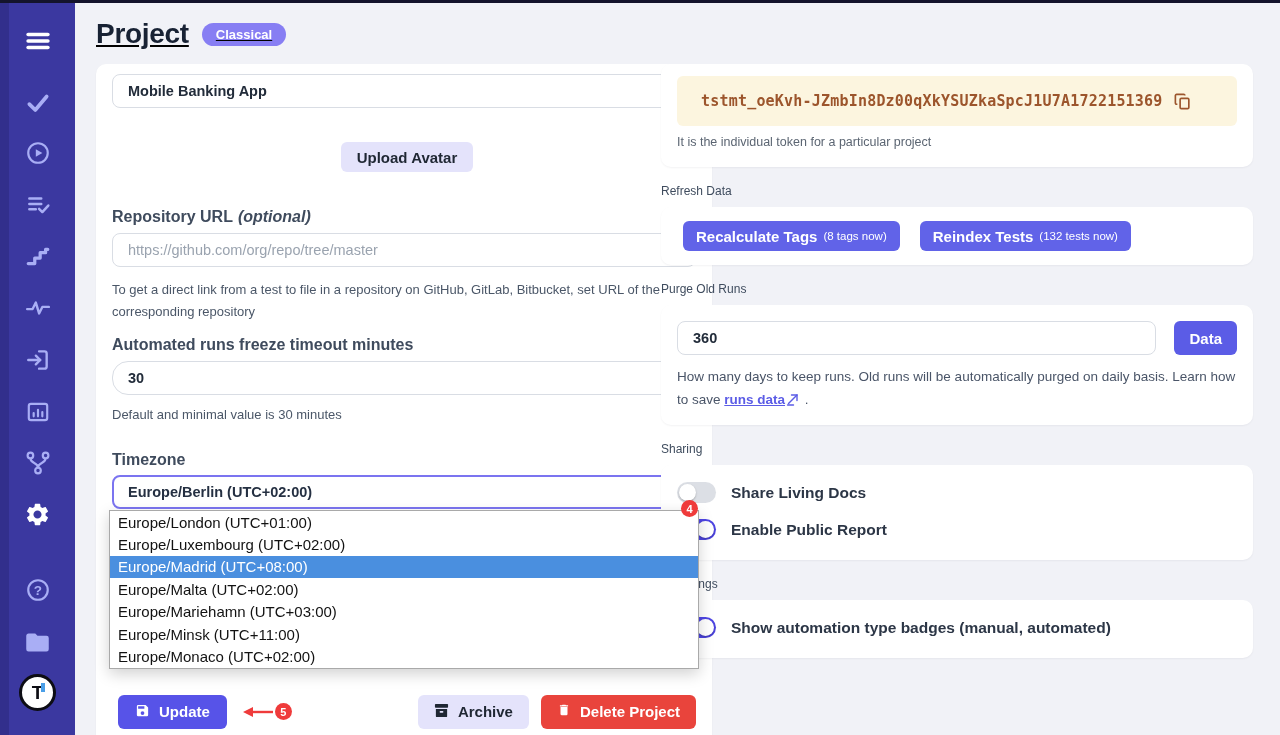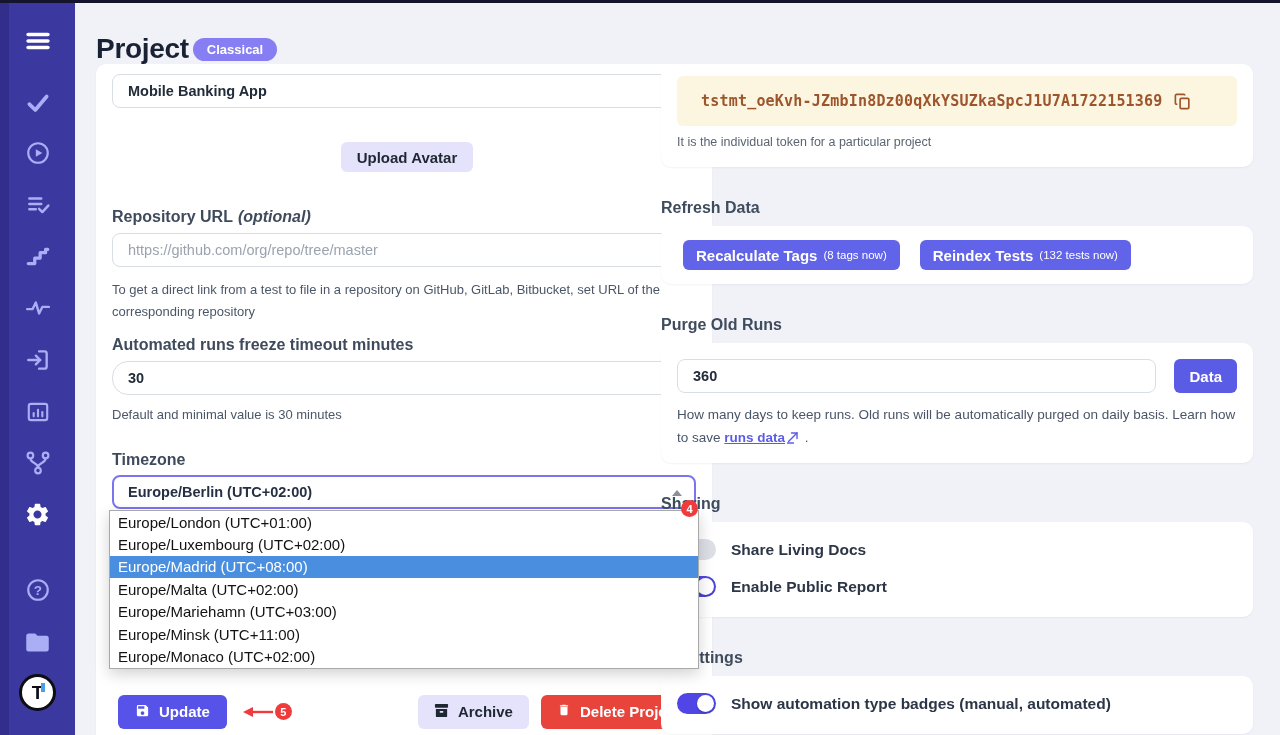--- a/index.html
+++ b/index.html
@@ -15,21 +15,21 @@
   
   .sidebar { position:absolute; left:0; top:0; width:75px; height:735px; background:#3b38a0; z-index:20; }
   .sidebar::before { content:""; position:absolute; left:0; top:0; width:9px; height:735px; background:#322f8c; }
   .si { position:absolute; left:0; width:75px; display:flex; justify-content:center; align-items:center; cursor:pointer; }
   .si svg { display:block; }
   .logo-badge { width:37px; height:37px; border-radius:50%; background:#fff; border:3.5px solid #0d0d14;
     display:flex; align-items:center; justify-content:center; font-weight:800; font-size:19px; color:#0d0d14; position:relative; }
   .logo-badge i { position:absolute; right:8px; top:6px; width:4px; height:9px; background:#4a9fe8; }
 
   
-  .page-header { position:absolute; left:96px; top:33px; display:flex; align-items:center; gap:4px; z-index:5; }
+  .page-header { position:absolute; left:96px; top:18px; display:flex; align-items:center; gap:13px; z-index:5;text-decoration:underline; }
   .page-header h1 { font-size:28px; font-weight:700; color:#182234; letter-spacing:-0.3px; }
   .type-badge { background:#877ef3; color:#fff; font-size:13px; font-weight:700; padding:4px 14px; border-radius:13px; }
 
   
   .card { background:#fff; border-radius:10px; box-shadow:0 1px 2px rgba(15,23,42,.05); }
 
   
   .left-card { position:absolute; left:96px; top:64px; width:616px; height:671px;
     border-radius:10px 10px 0 0; padding:10px 16px 0; }
   .text-input { width:100%; height:34px; border:1px solid #d9dde4; border-radius:8px; background:#fff;
@@ -70,21 +70,21 @@
   .arrow-note .num-badge { margin-left:-2px; }
 
   
   .right-col { position:absolute; left:661px; top:64px; width:592px; }
   .token-card { padding:12px 16px 18px; }
   .token-box { background:#fcf5df; border-radius:6px; height:50px; display:flex; align-items:center; padding:0 20px 0 24px; }
   .token-box code { font-family:"DejaVu Sans Mono", monospace; font-size:15px; font-weight:600; color:#9c552c; letter-spacing:0.2px; }
   .copy-btn { margin-left:10px; background:none; border:none; cursor:pointer; display:flex; align-items:center; }
   .caption { font-size:12.5px; color:#5b6572; margin-top:9px; }
 
-  .sec-h { font-size:16px; font-weight:700; color:#3f4c5e; margin:32px 0 9px; }
+  .sec-h { font-size:12px; font-weight:400; color:#3f4c5e; margin:17px 0 9px; }
   .actions-card { padding:14px 16px; display:flex; gap:14px; }
   .btn-action { background:#6163e8; color:#fff; height:30px; padding:0 13px; gap:6px; }
   .btn-action .hint { font-size:11.5px; font-weight:400; }
 
   .purge-card { padding:16px 16px 14px; }
   .purge-row { display:flex; gap:12px; }
   .purge-row .text-input { flex:1; }
   .btn-save { background:#5b5ce6; color:#fff; height:34px; padding:0 15px; }
   .purge-help { margin-top:10px; font-size:13.5px; line-height:23px; color:#4a5568; }
   .purge-help a { color:#5b5ce6; font-weight:600; text-decoration:underline; cursor:pointer; }

